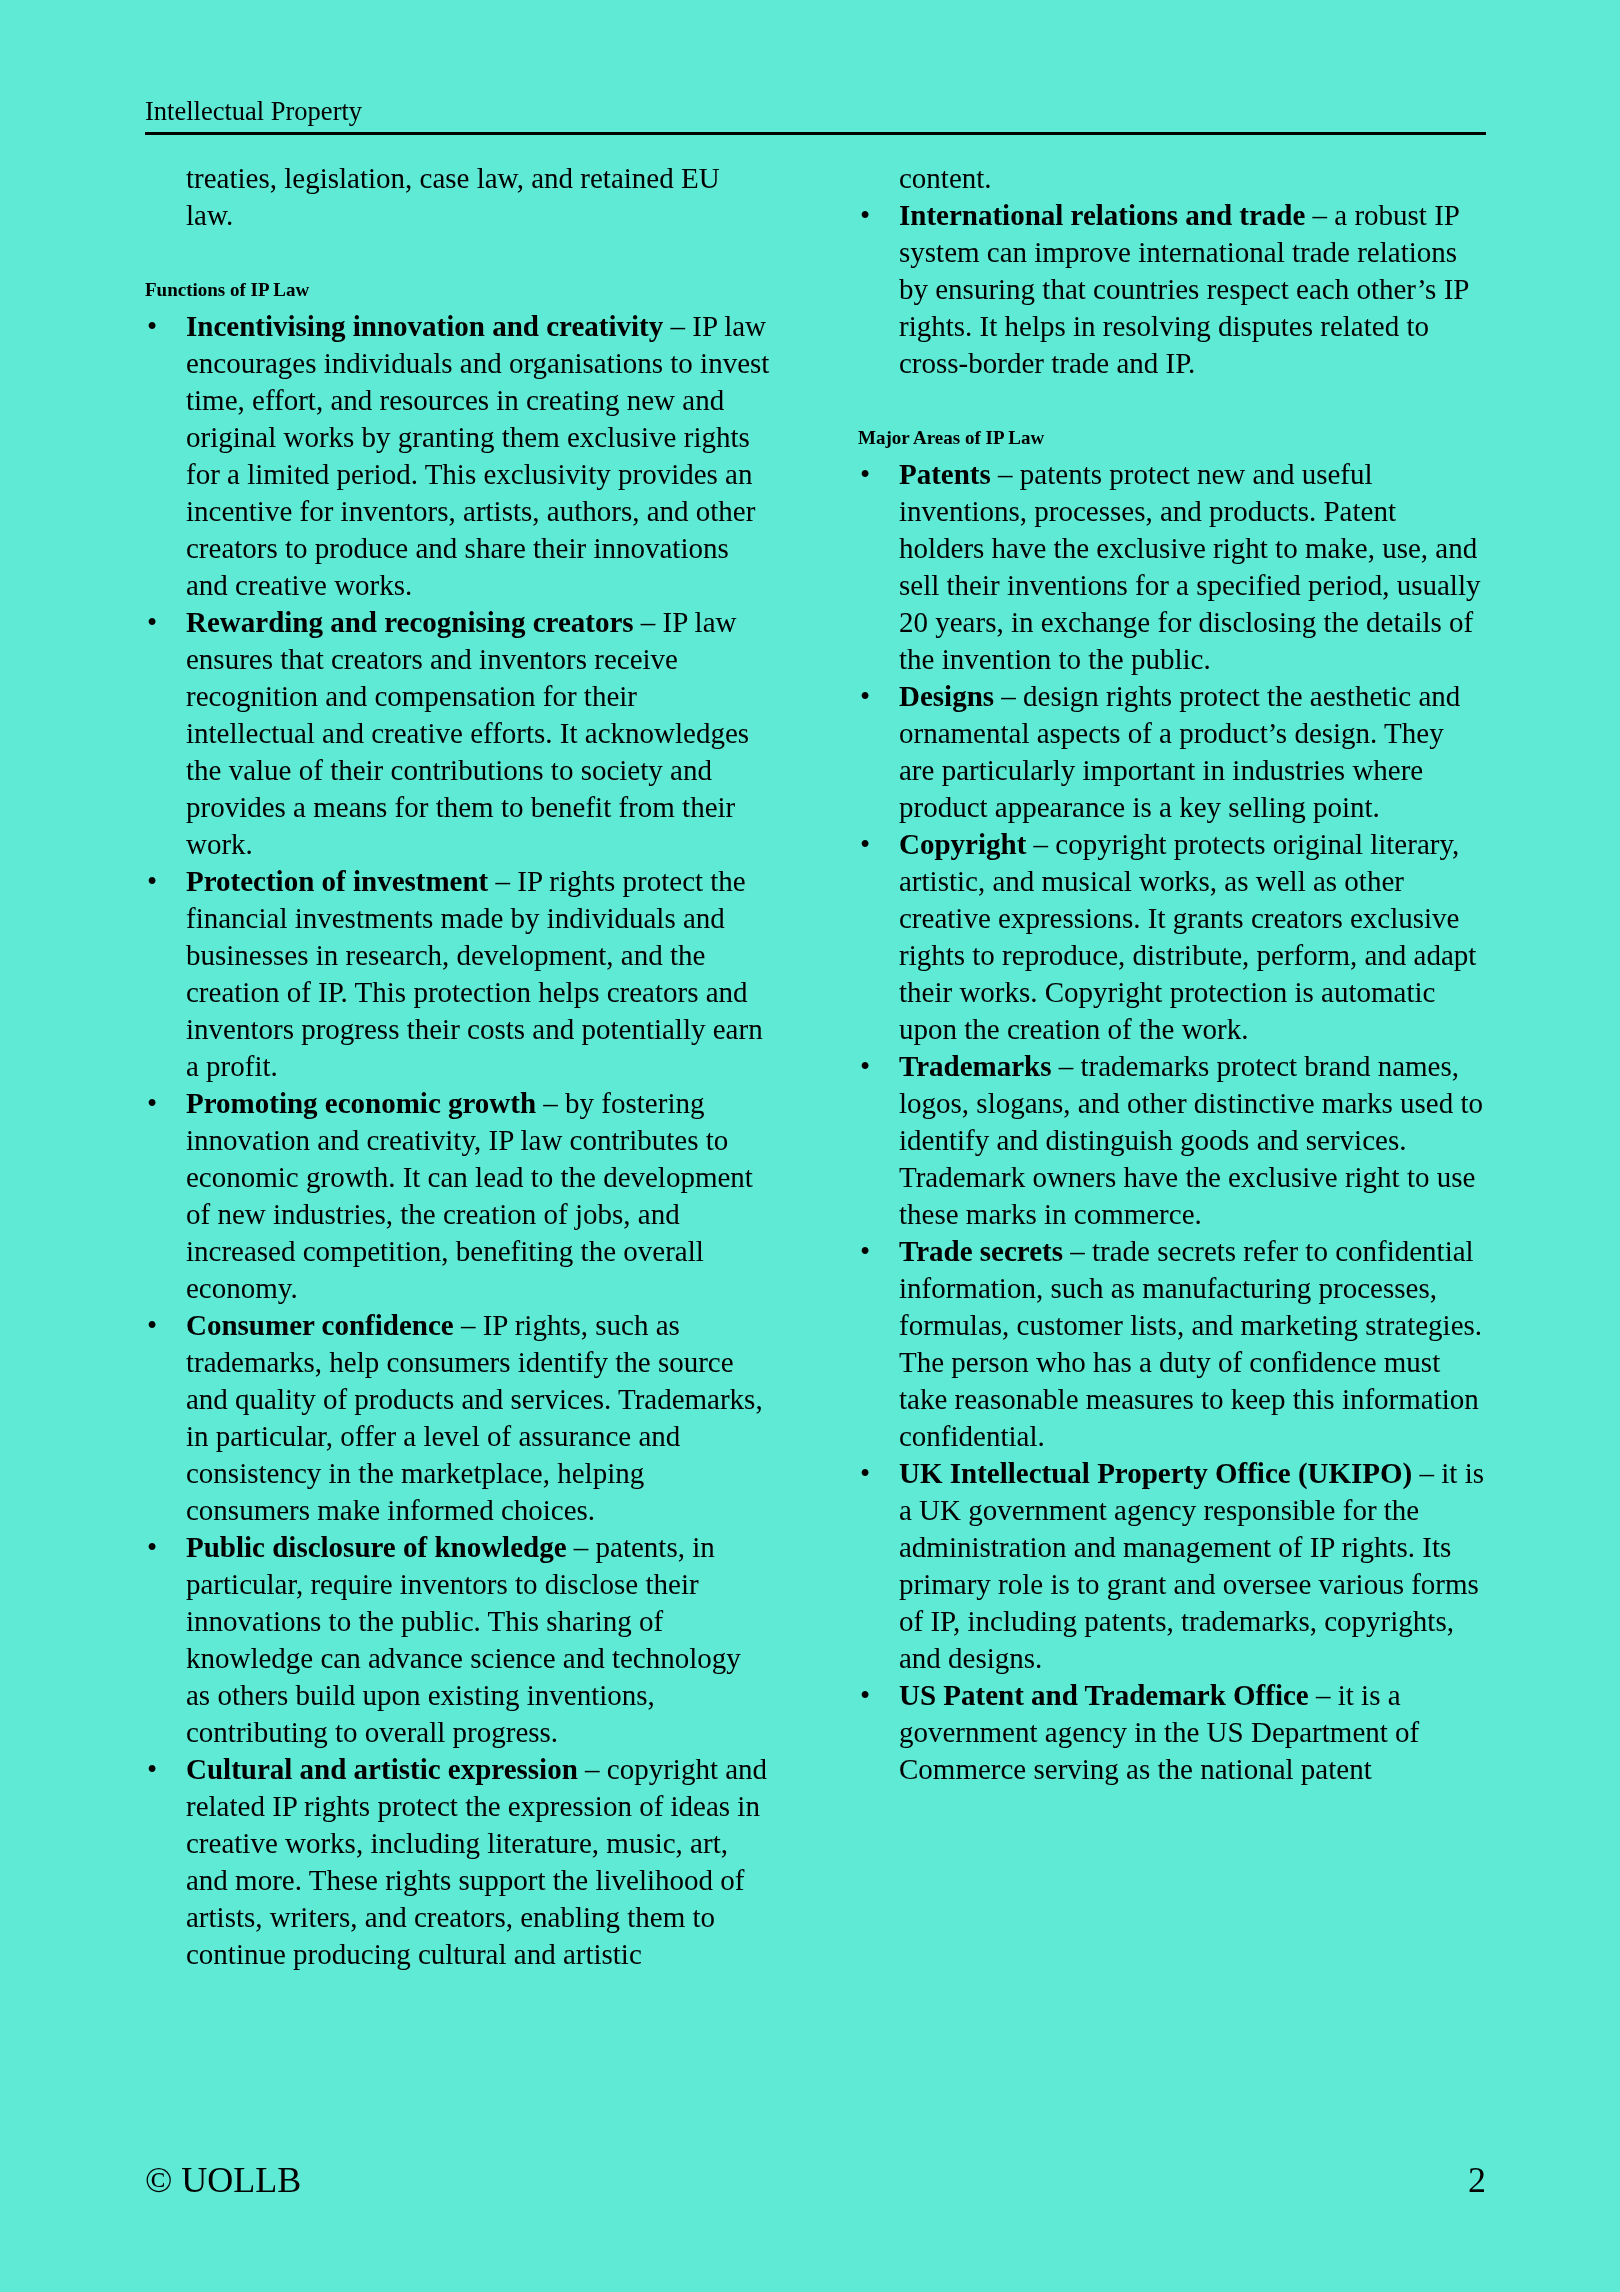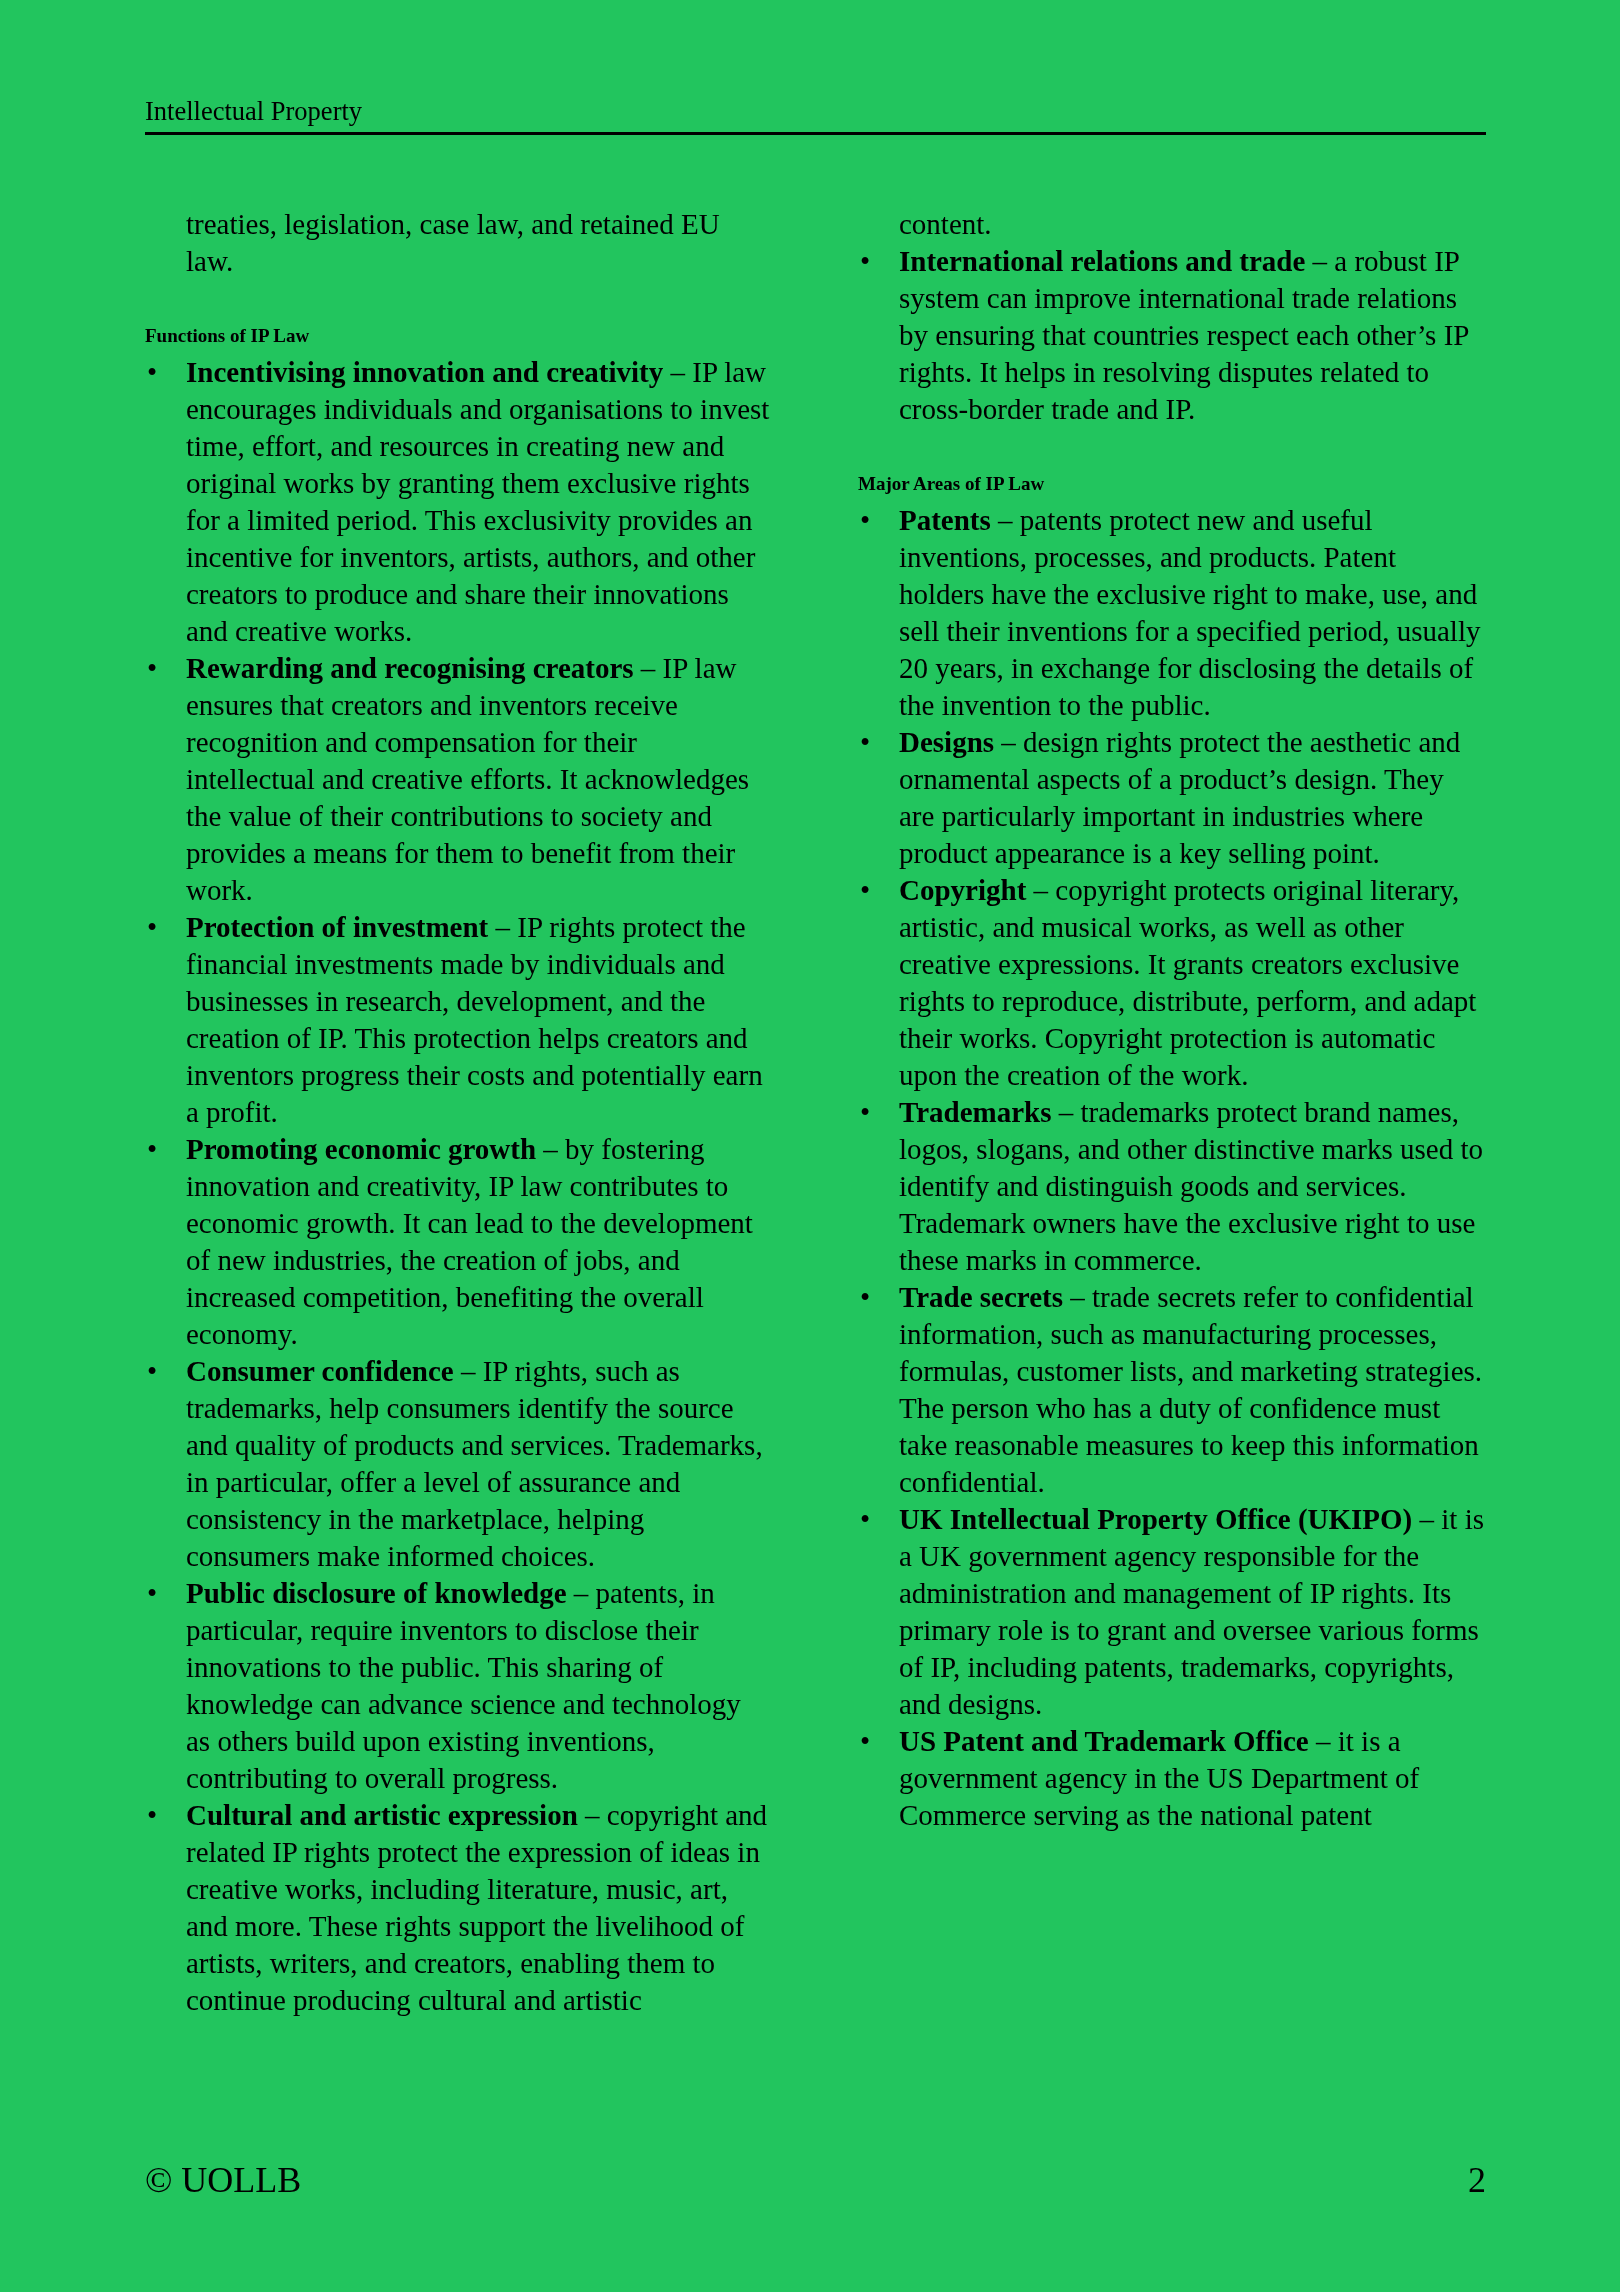--- a/index.html
+++ b/index.html
@@ -1,20 +1,20 @@
 <!DOCTYPE html>
 <html><head>
 <meta charset="utf-8">
 <style>
   html, body { margin: 0; padding: 0; background: #ffffff; }
   .page {
     position: relative;
     width: 1620px;
     height: 2293px;
-    background: #22c55e;
+    background: #5eead4;
     overflow: hidden;
     font-family: "Liberation Serif", "DejaVu Serif", serif;
     color: #000000;
   }
   .header {
     position: absolute;
     left: 145px;
     top: 95px;
     width: 1341px;
     border-bottom: 3.9px solid #000000;
@@ -30,21 +30,20 @@
     top: 160px;
     width: 1341px;
     display: flex;
     gap: 86px;
   }
   .col {
     width: 627px;
     font-size: 29px;
     line-height: 37px;
     text-align: left;
-    margin-top: 46px;
   }
   .cont {
     margin: 0;
     padding-left: 41px;
   }
   .col h2 {
     margin: 37px 0 0 0;
     font-size: 19px;
     line-height: 37px;
     font-weight: bold;

